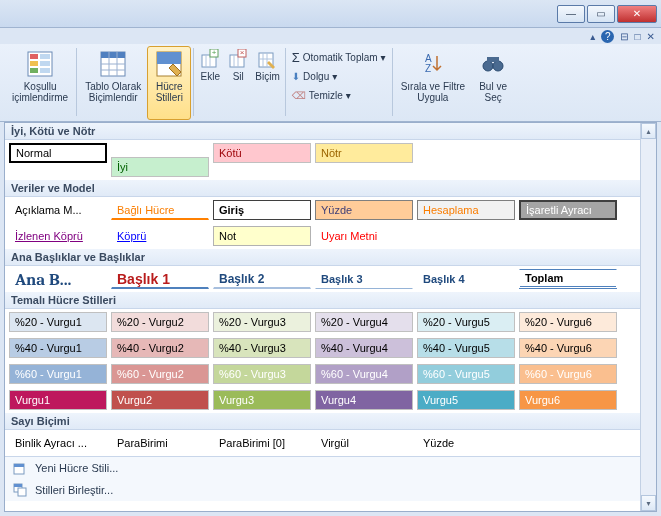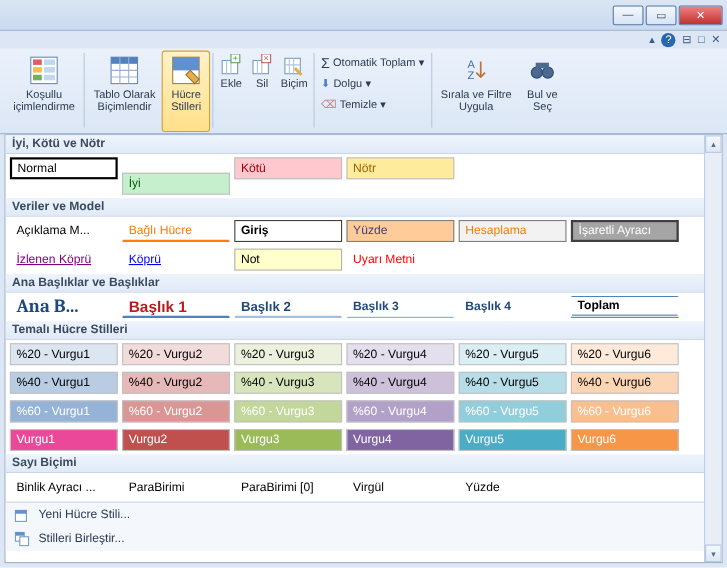--- a/index.html
+++ b/index.html
@@ -305,21 +305,21 @@
     </div>
     <div class="cellrow">
       <div class="cell" style="background:#95b3d7;color:#fff;">%60 - Vurgu1</div>
       <div class="cell" style="background:#da9694;color:#fff;">%60 - Vurgu2</div>
       <div class="cell" style="background:#c4d79b;color:#fff;">%60 - Vurgu3</div>
       <div class="cell" style="background:#b1a0c7;color:#fff;">%60 - Vurgu4</div>
       <div class="cell" style="background:#92cddc;color:#fff;">%60 - Vurgu5</div>
       <div class="cell" style="background:#fabf8f;color:#fff;">%60 - Vurgu6</div>
     </div>
     <div class="cellrow">
-      <div class="cell" style="background:#ec4899;color:#fff;text-align:right;">Vurgu1</div>
+      <div class="cell" style="background:#be185d;color:#fff;text-align:right;">Vurgu1</div>
       <div class="cell" style="background:#c0504d;color:#fff;">Vurgu2</div>
       <div class="cell" style="background:#9bbb59;color:#fff;">Vurgu3</div>
       <div class="cell" style="background:#8064a2;color:#fff;">Vurgu4</div>
       <div class="cell" style="background:#4bacc6;color:#fff;">Vurgu5</div>
       <div class="cell" style="background:#f79646;color:#fff;">Vurgu6</div>
     </div>
 
     <div class="sectionhdr">Sayı Biçimi</div>
     <div class="cellrow">
       <div class="cell noborder">Binlik Ayracı ...</div>

